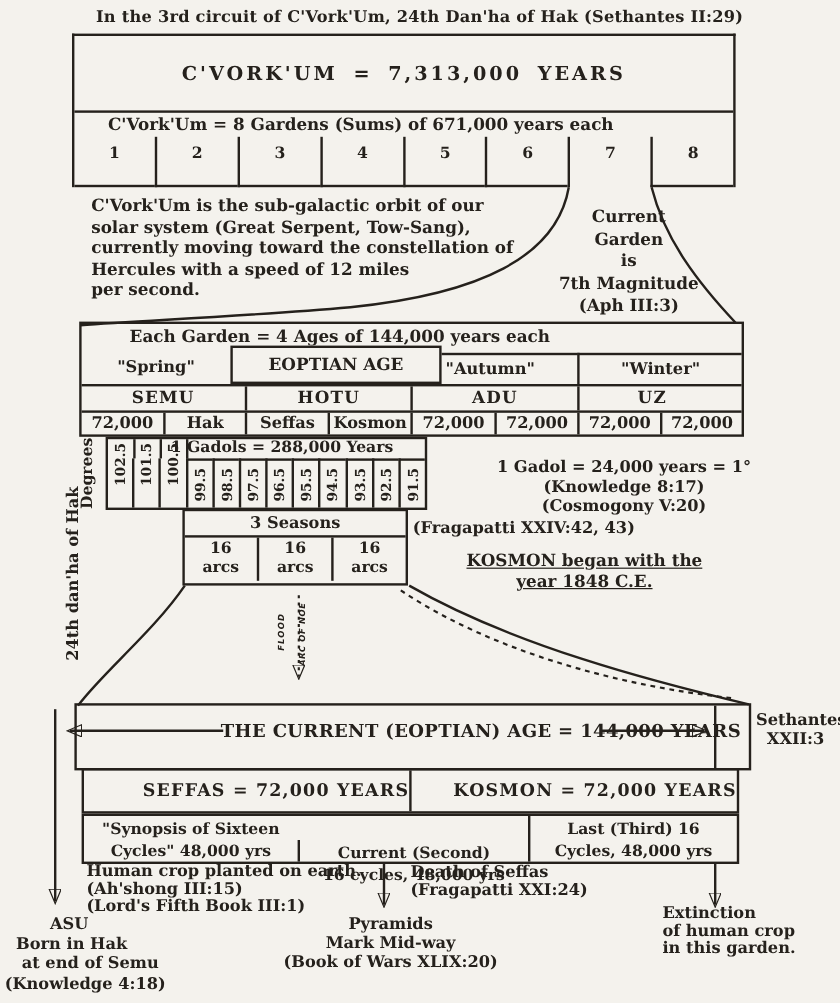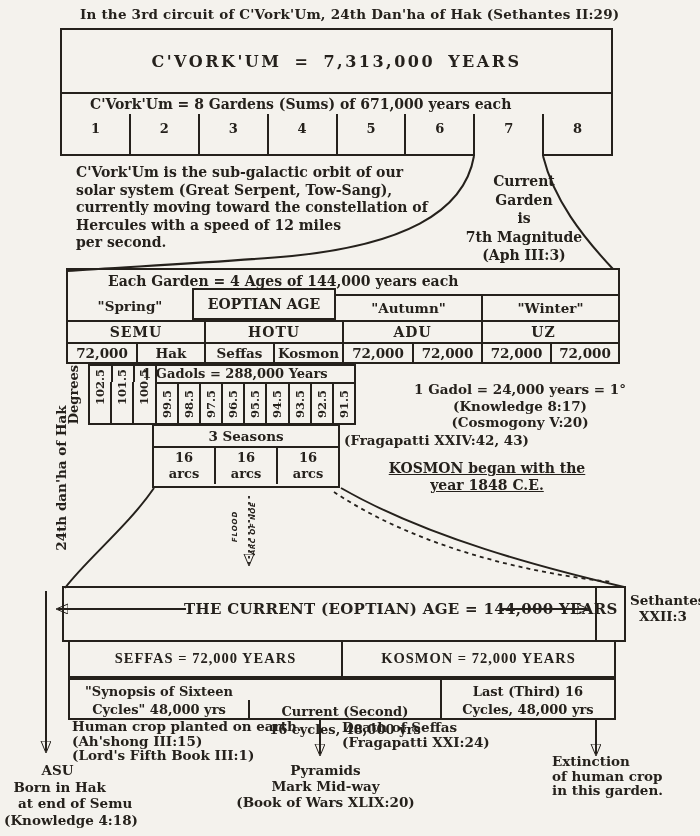--- a/index.html
+++ b/index.html
@@ -22,21 +22,21 @@
   .cvork .r3 .gcell + .gcell { border-left:2px solid var(--ink); }
   .cvork .r3 .gcell.open { border-bottom:none; }
 
   .orbit-note { left:76px; top:164px; font-size:14px; line-height:17.5px; }
   .garden-note { left:448px; top:172px; width:152px; font-size:14px; line-height:18.5px; text-align:center; }
 
   
   .ages { left:66px; top:268px; width:554px; height:96px; border:2px solid var(--ink); }
   .ages .hd { position:absolute; left:0; top:0; width:100%; height:24px; padding-left:40px; font-size:14px; line-height:23px; }
   .ages .spring { position:absolute; left:0; top:24px; width:124px; height:26px; text-align:center; font-size:13.5px; line-height:25px; }
-  .ages .eopt { position:absolute; left:124px; top:18px; width:144px; height:32px; border:2px solid var(--ink); background:var(--paper);
+  .ages .eopt { position:absolute; left:124px; top:18px; width:176px; height:32px; border:2px solid var(--ink); background:var(--paper);
                 text-align:center; font-size:14px; line-height:28px; z-index:2; }
   .ages .autumn { position:absolute; left:268px; top:24px; width:145px; height:26px; border-top:2px solid var(--ink); text-align:center; font-size:13.5px; line-height:25px; }
   .ages .winter { position:absolute; left:413px; top:24px; width:137px; height:26px; border-top:2px solid var(--ink); border-left:2px solid var(--ink); text-align:center; font-size:13.5px; line-height:25px; }
   .ages .names { position:absolute; left:0; top:50px; width:100%; height:22px; border-top:2px solid var(--ink); display:flex; }
   .ages .names div { text-align:center; font-size:14px; line-height:20px; letter-spacing:1px; }
   .ages .names div + div { border-left:2px solid var(--ink); }
   .ages .subs { position:absolute; left:0; top:72px; width:100%; height:20px; border-top:2px solid var(--ink); display:flex; }
   .ages .subs div { text-align:center; font-size:13.5px; line-height:18px; }
   .ages .subs div + div { border-left:2px solid var(--ink); }
 
@@ -71,21 +71,21 @@
   .flood-w2 { left:222px; top:523px; width:64px; height:11px; transform:rotate(-90deg); font-size:7px; font-style:italic;
               font-family:"DejaVu Sans",sans-serif; letter-spacing:0.5px; text-align:center; }
 
   
   .curage { left:62px; top:586px; width:564px; height:56px; border:2px solid var(--ink); }
   .curage .div { position:absolute; left:531px; top:0; height:100%; width:2px; background:var(--ink); }
   .curage .lbl { position:absolute; left:120px; width:320px; top:12px; font-size:15px; letter-spacing:0.3px; white-space:nowrap; text-align:center; }
   .seth { left:630px; top:592px; width:66px; font-size:13.5px; line-height:16px; text-align:center; }
 
   .halves { left:68px; top:640px; width:548px; height:38px; border:2px solid var(--ink); display:flex; }
-  .halves div { flex:1; text-align:center; font-size:14.5px; line-height:33px; letter-spacing:1px;font-family:Liberation Serif, serif; }
+  .halves div { flex:1; text-align:right; font-size:14.5px; line-height:33px; letter-spacing:1px; }
   .halves div + div { border-left:2px solid var(--ink); }
 
   .cycles { left:68px; top:678px; width:548px; height:42px; border:2px solid var(--ink); display:flex; }
   .cycles div { text-align:center; font-size:13px; line-height:1.35; padding-top:3px; }
   .cycles div + div { border-left:2px solid var(--ink); }
   .cycles .c1 { width:182px; } .cycles .c2 { width:196px;margin-top:20px; } .cycles .c3 { width:178px; }
 
   .note-human { left:72px; top:719px; font-size:13.5px; line-height:14.5px; }
   .note-death { left:342px; top:720px; font-size:13.5px; line-height:15px; }
   .note-asu { left:4px; top:762px; font-size:13.5px; line-height:16.5px; }

